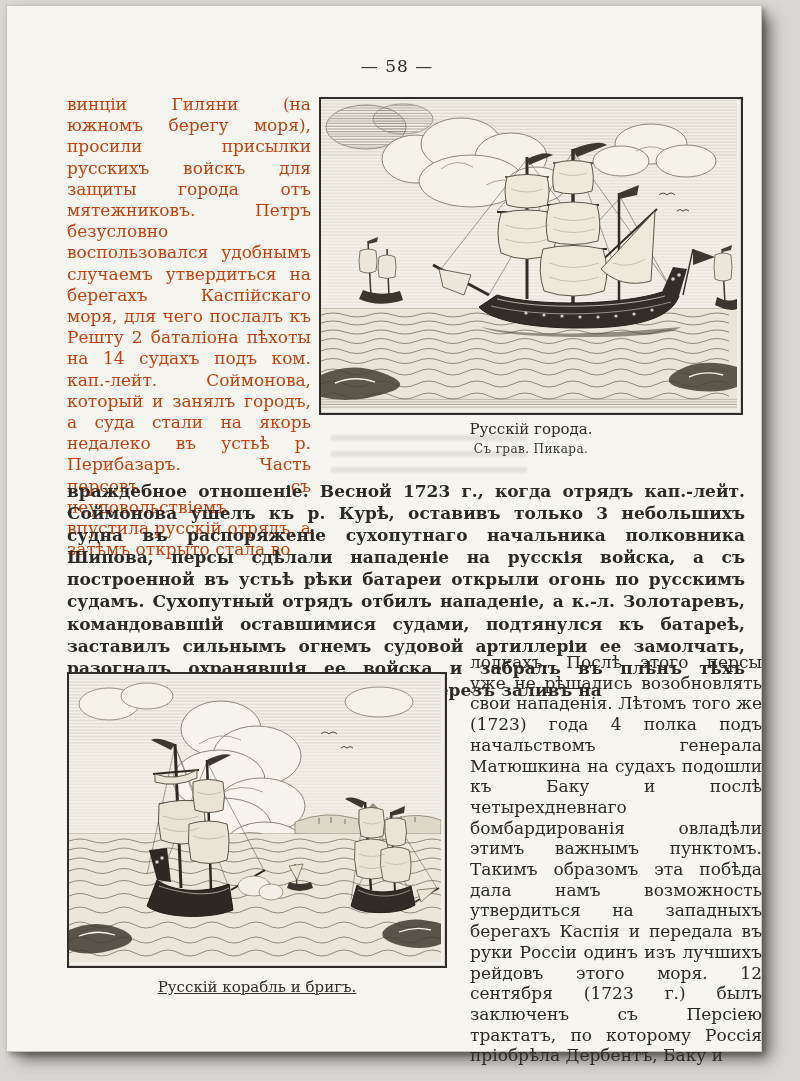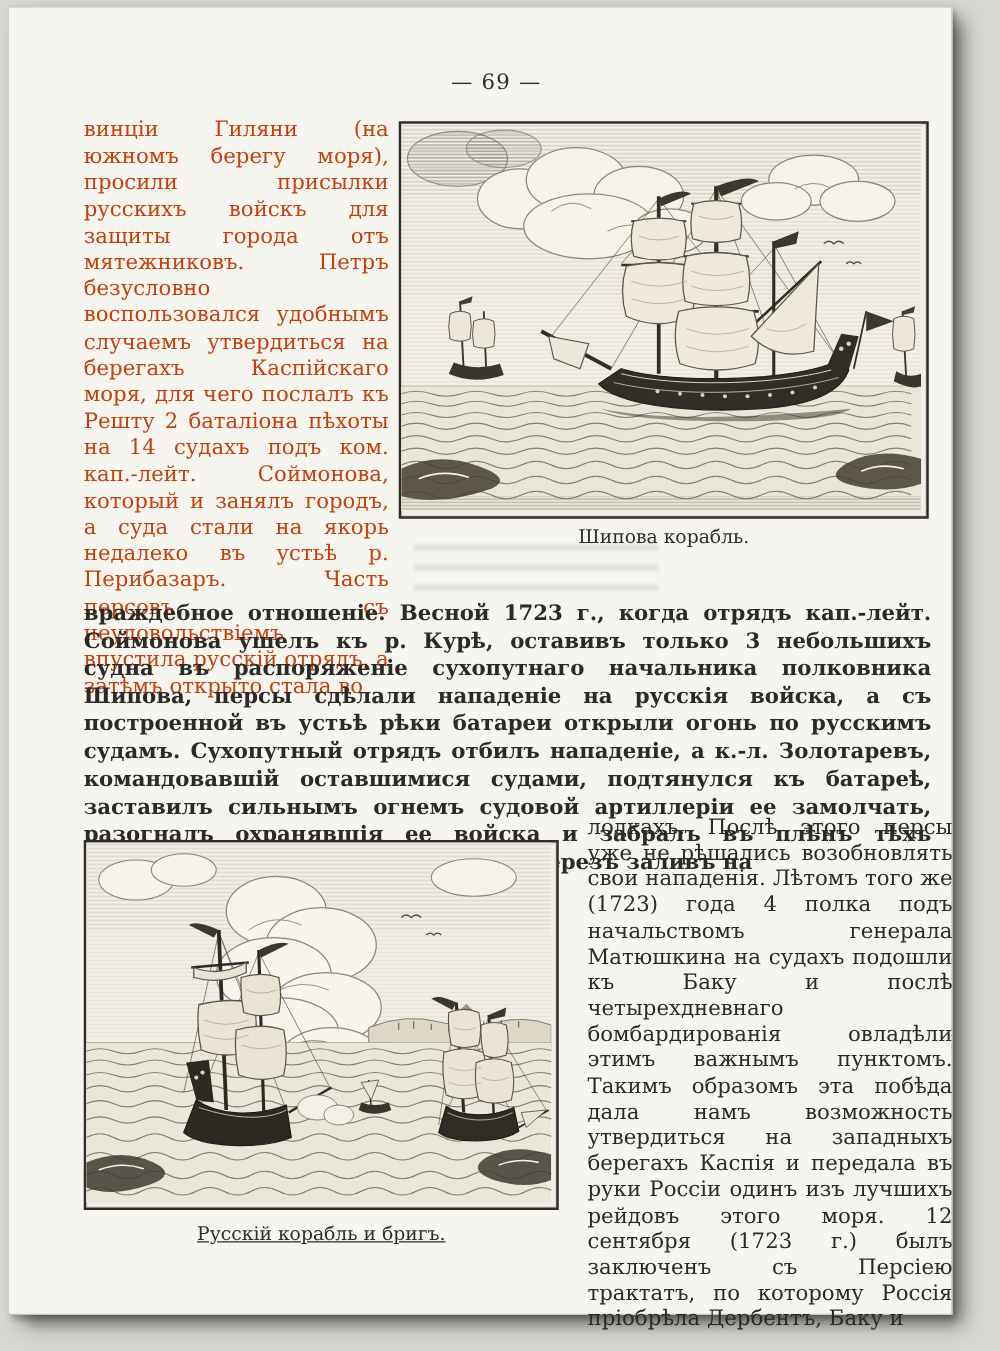--- a/index.html
+++ b/index.html
@@ -55,21 +55,21 @@
     filter:blur(1.2px);
     pointer-events:none;
   }
 </style>
 </head>
 <body>
 
 <div class="scan">
   <div class="page">
 
-    <div class="pagenum">— 69 —</div>
+    <div class="pagenum">— 58 —</div>
 
     <div class="col-left">винціи Гиляни (на южномъ берегу моря), просили присылки русскихъ войскъ для защиты города отъ мятежниковъ. Петръ безусловно воспользовался удобнымъ случаемъ утвердиться на берегахъ Каспійскаго моря, для чего послалъ къ Решту 2 баталіона пѣхоты на 14 судахъ подъ ком. кап.-лейт. Соймонова, который и занялъ городъ, а суда стали на якорь недалеко въ устьѣ р. Перибазаръ. Часть персовъ съ неудовольствіемъ впустила русскій отрядъ, а затѣмъ открыто стала во</div>
 
     <div class="bleed"></div>
 
     <figure class="plate plate-top" style="margin:0">
       <svg width="416" height="310" viewBox="0 0 416 310">
         <defs>
           <pattern id="hlA" width="5" height="3.2" patternUnits="userSpaceOnUse">
             <line x1="0" y1="1.6" x2="5" y2="1.6" stroke="#a29c8e" stroke-width="0.55"></line>
@@ -201,21 +201,22 @@
             <path d="M206,60 q18,-9 26,-4 l-24,10 z"></path>
             <path d="M298,94 l20,-8 l-2,10 l-18,4 z"></path>
             <line x1="362" y1="196" x2="372" y2="150" stroke="#322e27" stroke-width="1.4"></line>
             <path d="M372,150 l22,8 l-22,8 z"></path>
           </g>
         </g>
       </svg>
     </figure>
 
     <figcaption class="cap cap-top">
-      <div class="cap-title">Шипова корабль.</div>
+      <div class="cap-title">Русскій города.</div>
+      <div class="cap-credit">Съ грав. Пикара.</div>
     </figcaption>
 
     <div class="para-full">враждебное отношеніе. Весной 1723 г., когда отрядъ кап.-лейт. Соймонова ушелъ къ р. Курѣ, оставивъ только 3 небольшихъ судна въ распоряженіе сухопутнаго начальника полковника Шипова, персы сдѣлали нападеніе на русскія войска, а съ построенной въ устьѣ рѣки батареи открыли огонь по русскимъ судамъ. Сухопутный отрядъ отбилъ нападеніе, а к.-л. Золотаревъ, командовавшій оставшимися судами, подтянулся къ батареѣ, заставилъ сильнымъ огнемъ судовой артиллеріи ее замолчать, разогналъ охранявшія ее войска и забралъ въ плѣнъ тѣхъ персовъ, которые думали спастись черезъ заливъ на</div>
 
     <figure class="plate plate-bottom" style="margin:0">
       <svg width="372" height="288" viewBox="0 0 372 288">
         <defs>
           <pattern id="hlB" width="5" height="3.2" patternUnits="userSpaceOnUse">
             <line x1="0" y1="1.6" x2="5" y2="1.6" stroke="#a29c8e" stroke-width="0.55"></line>
           </pattern>

